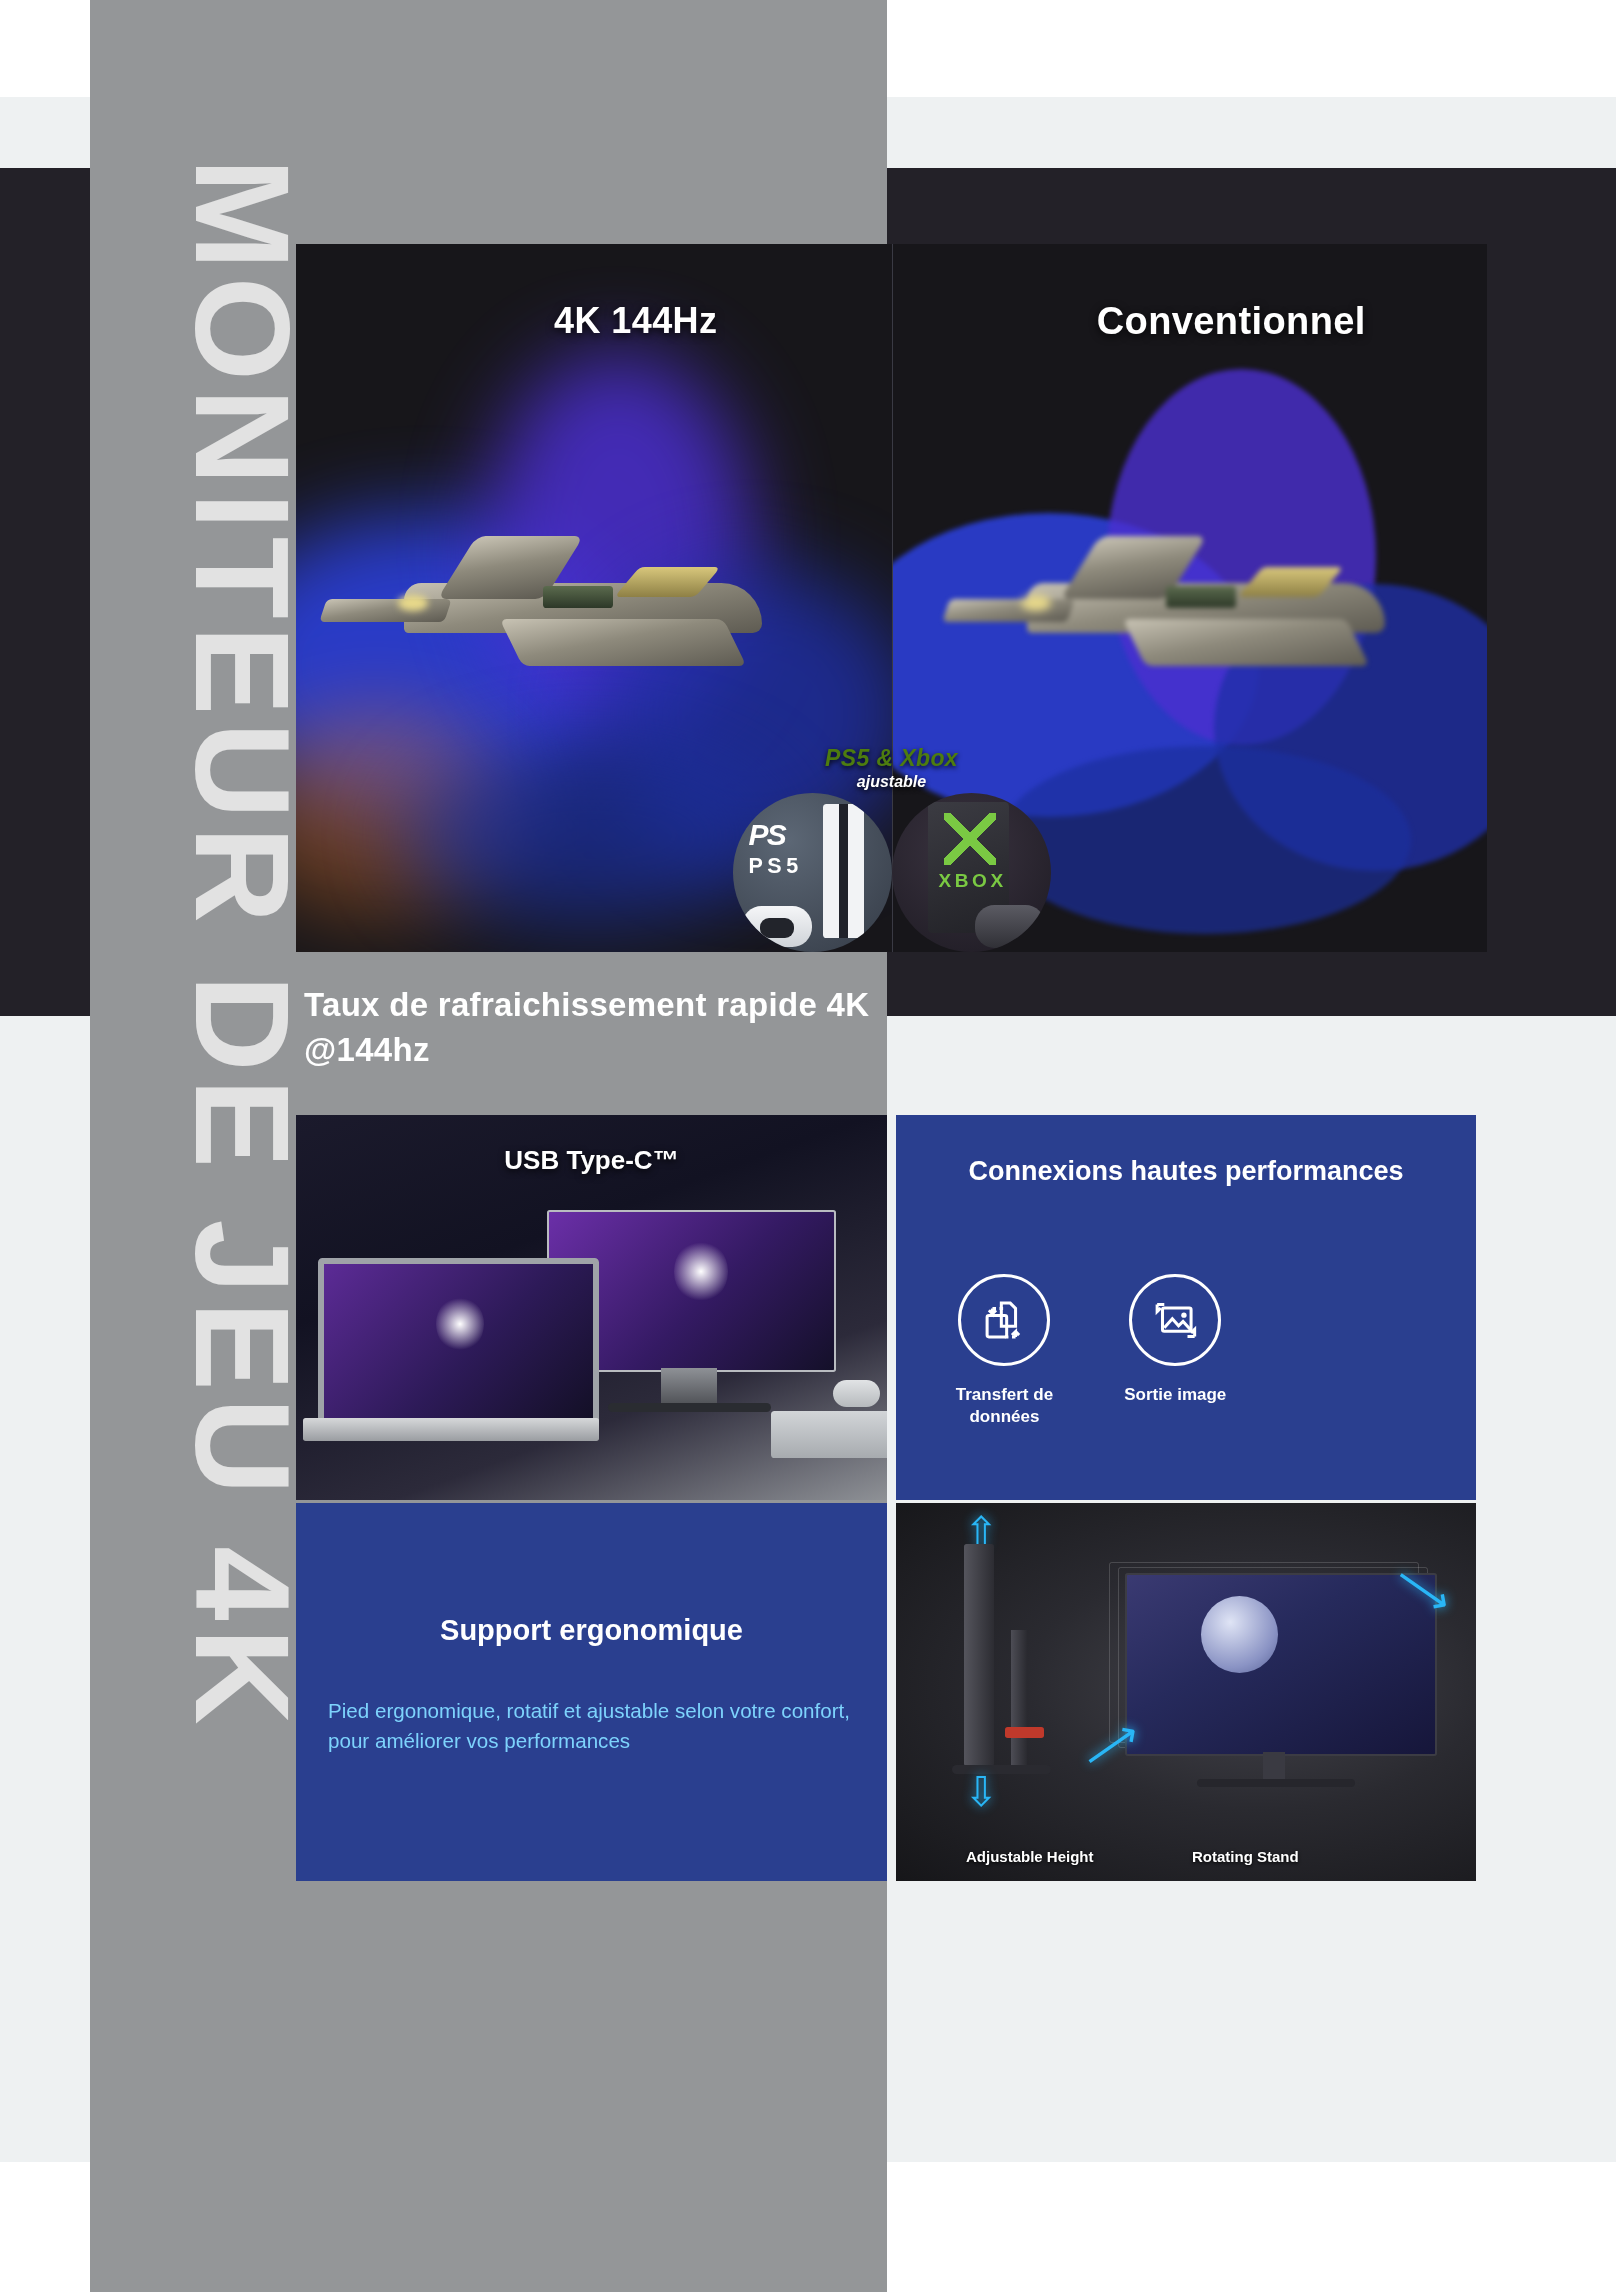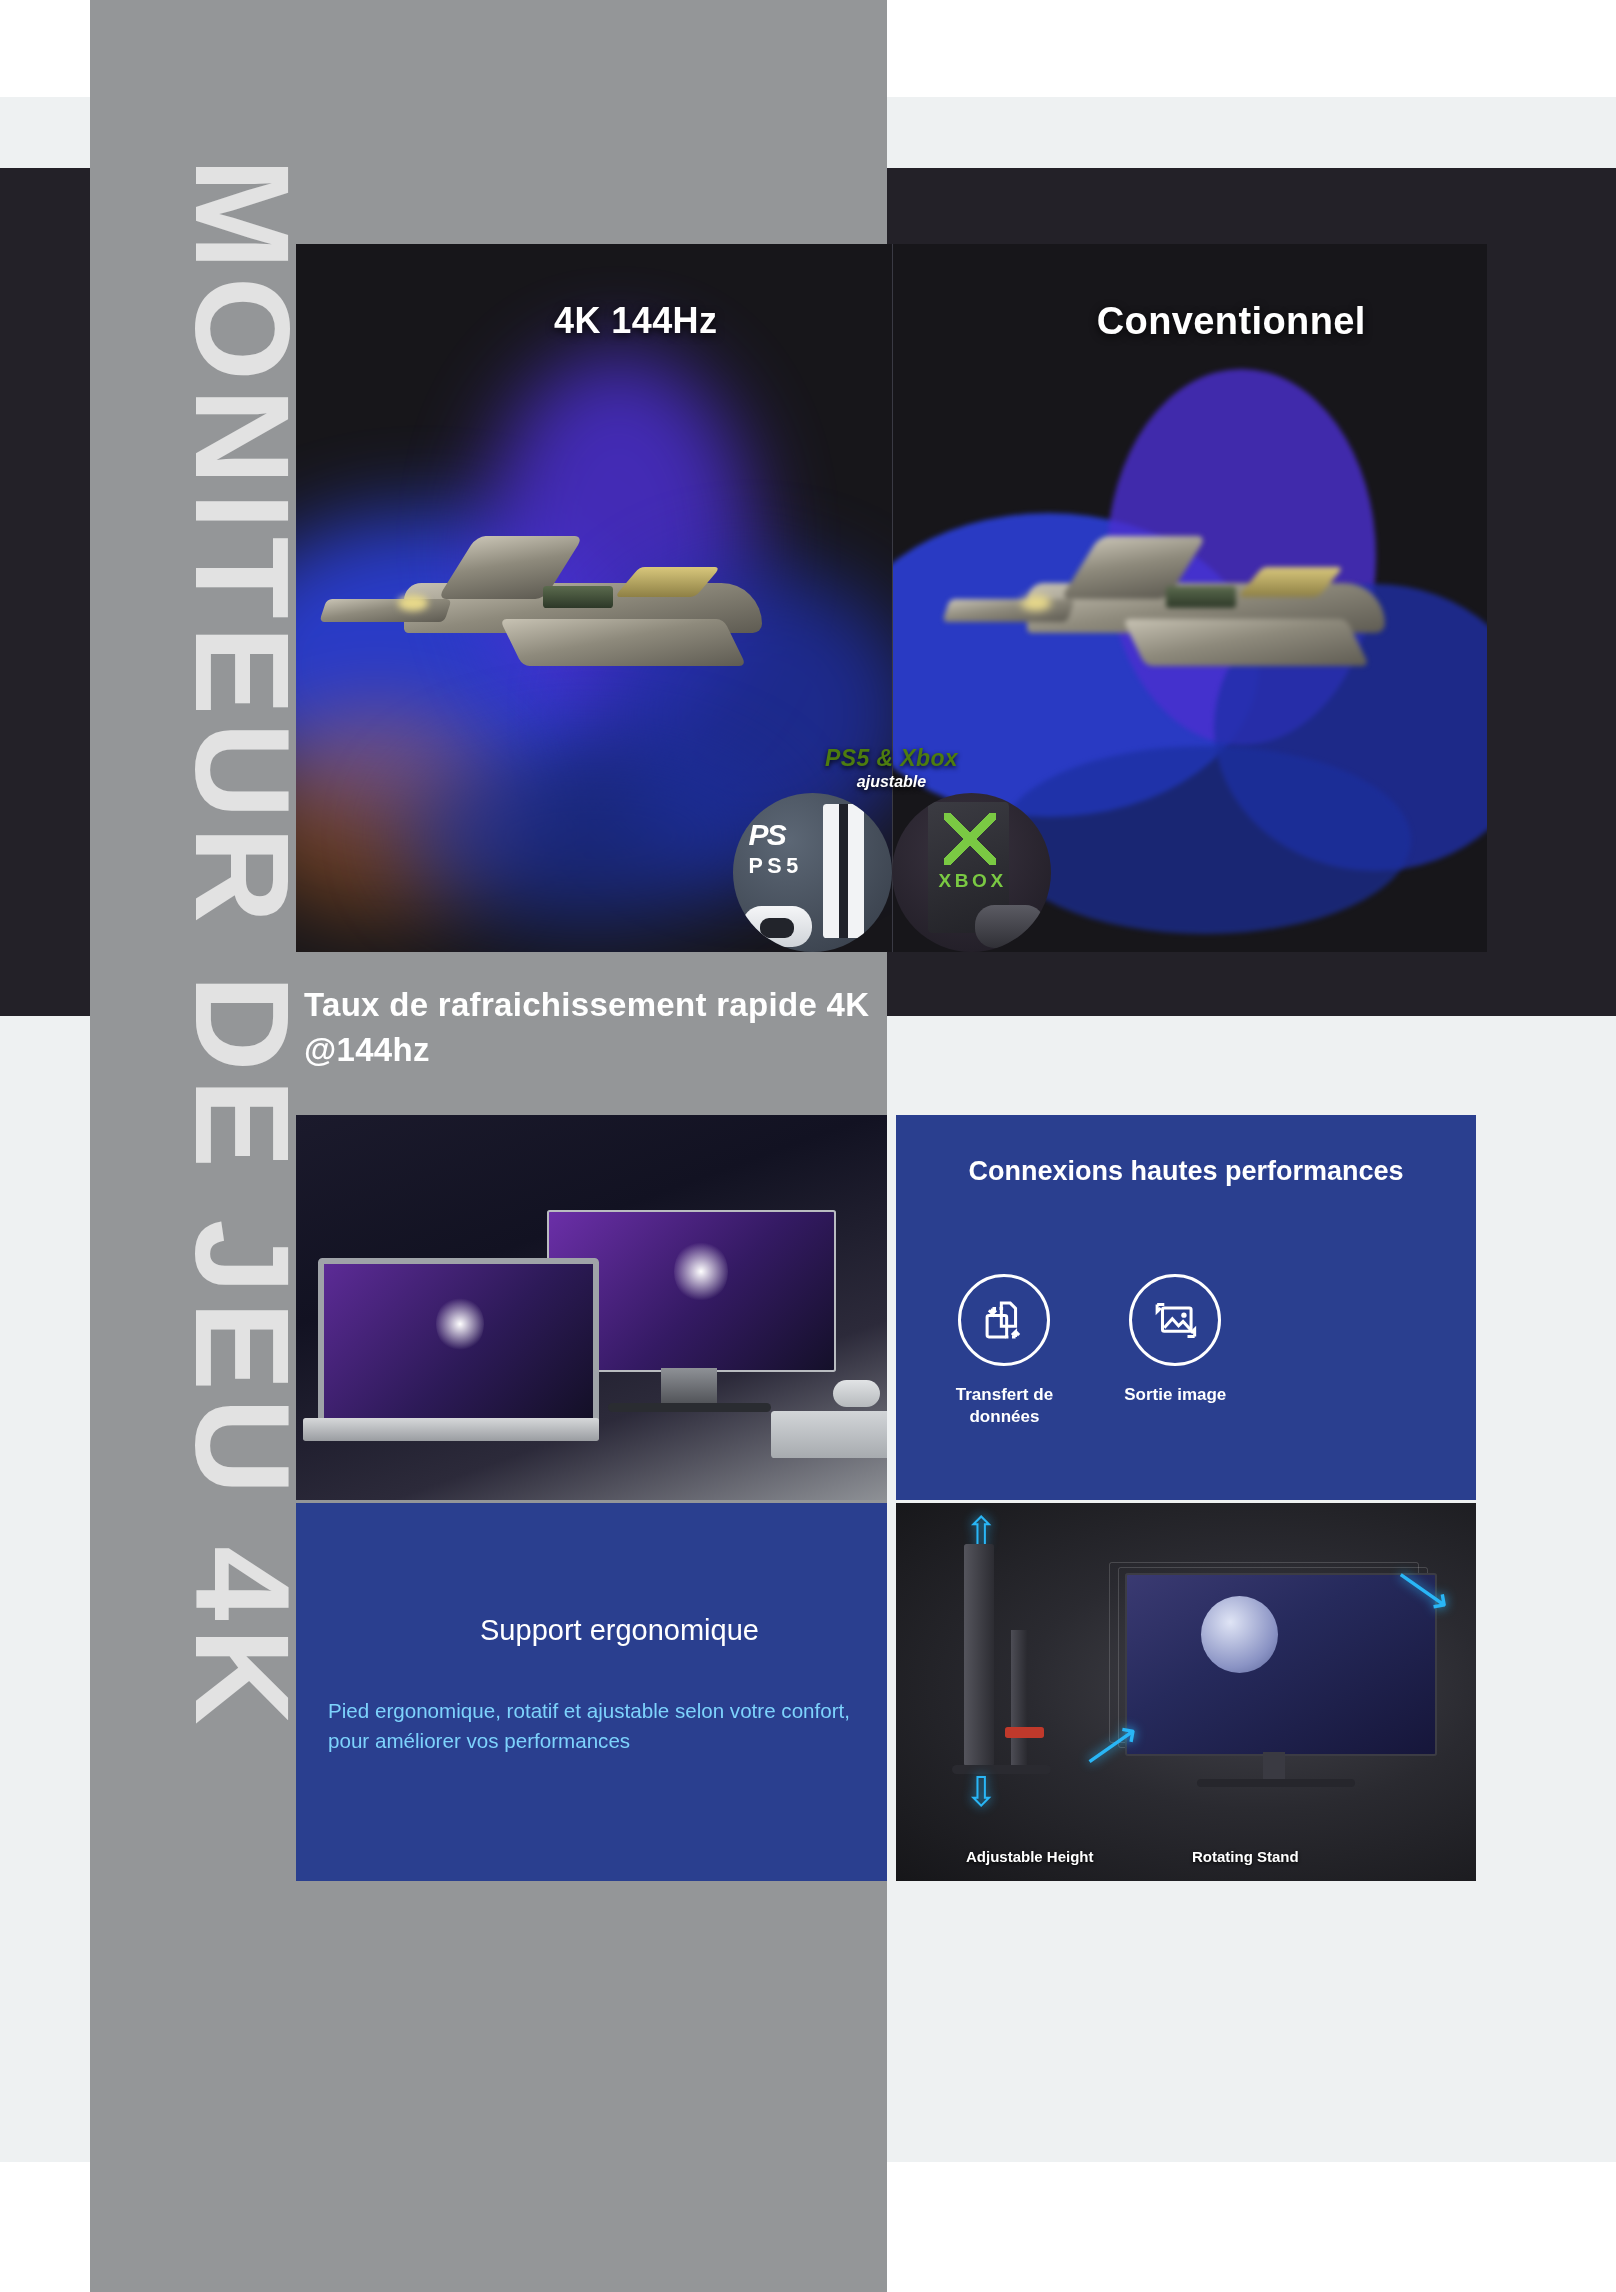--- a/index.html
+++ b/index.html
@@ -107,21 +107,21 @@
   .conn-title{position:absolute;left:0;top:38px;width:100%;text-align:center;color:#fff;
               font-size:27px;font-weight:700;line-height:1.35;}
   .conn-items{position:absolute;left:0;top:159px;width:100%;display:flex;justify-content:flex-start;
               padding:0 23px;box-sizing:border-box;}
   .conn-item{width:32%;display:flex;flex-direction:column;align-items:center;}
   .conn-circ{width:86px;height:86px;border-radius:50%;border:3.6px solid #fff;
              display:flex;align-items:center;justify-content:center;}
   .conn-lbl{margin-top:18px;color:#fff;font-size:17px;font-weight:700;text-align:center;line-height:1.3;}
 
   .ergo-title{position:absolute;left:0;top:111px;width:100%;text-align:center;color:#fff;
-              font-size:29px;font-weight:400;padding-left:28px;}
+              font-size:29px;font-weight:700;}
   .ergo-body{position:absolute;left:32px;top:193px;width:525px;color:#7dd3fc;
              font-size:20.6px;line-height:1.45;}
 
   .stand-scene{position:absolute;left:0;top:0;width:100%;height:100%;
                background:radial-gradient(ellipse at 62% 48%,#44444b 0%,#2a2a30 45%,#161619 100%);}
   .st-side{position:absolute;left:68px;top:41px;width:30px;height:222px;border-radius:2.7px;
            background:linear-gradient(90deg,#55555d,#2c2c32);}
   .st-neck{position:absolute;left:115px;top:127px;width:16px;height:136px;
            background:linear-gradient(90deg,#4d4d55,#2a2a30);}
   .st-redtab{position:absolute;left:109px;top:224px;width:39px;height:10.7px;background:#c0392b;border-radius:2.7px;}
@@ -218,20 +218,21 @@
 <div class="panel p-usb">
   <div class="usb-scene">
     <div class="usb-mon"></div>
     <div class="usb-stand"></div>
     <div class="usb-foot"></div>
     <div class="usb-lap"></div>
     <div class="usb-base"></div>
     <div class="usb-mouse"></div>
     <div class="usb-kb"></div>
   </div>
+  <div class="usb-title">USB Type-C™</div>
 </div>
 
 <div class="panel p-conn">
   <div class="conn-title">Connexions hautes performances</div>
   <div class="conn-items">
 
     <div class="conn-item">
       <div class="conn-circ">
         <svg width="48" height="48" viewBox="0 0 54 54" fill="none" stroke="#fff" stroke-width="3.4">
           <rect x="8" y="22" width="22" height="24" rx="2"></rect>

